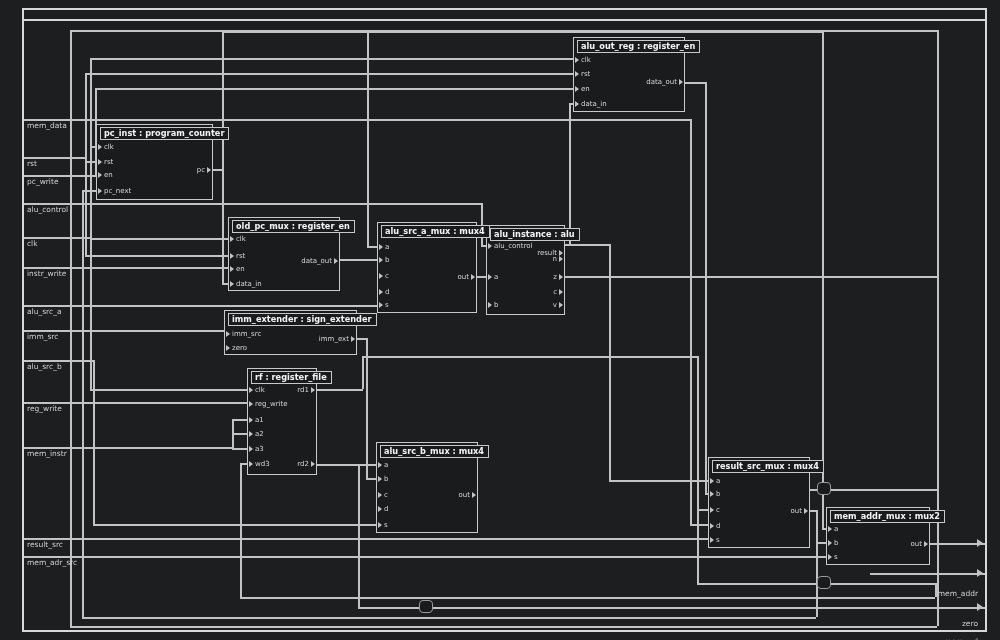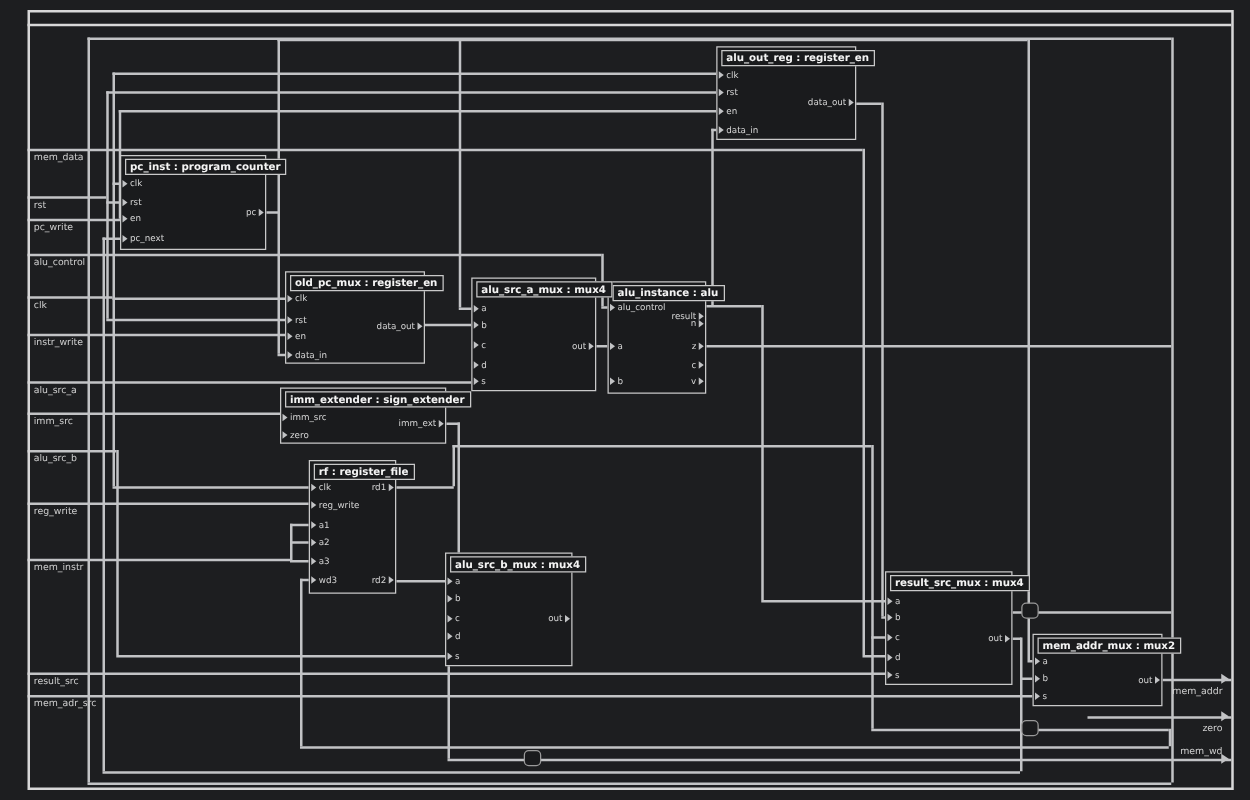--- a/index.html
+++ b/index.html
@@ -25,21 +25,21 @@
     white-space:nowrap;background:var(--blockbg);z-index:2;}
   .port{position:absolute;height:10px;line-height:10px;font-size:7px;color:var(--port);white-space:nowrap;}
   .port.in{left:1px;}
   .port.out{right:1px;text-align:right;}
   .arr{display:inline-block;width:0;height:0;border-left:4px solid var(--wire);
     border-top:3px solid transparent;border-bottom:3px solid transparent;vertical-align:middle;
     margin:0 2px 1px 0;}
   .port.out .arr{margin:0 0 1px 2px;}
   
   .pin{position:absolute;font-size:7.5px;color:#cfcfcf;white-space:nowrap;}
-  .pin.right{text-align:left;}
+  .pin.right{text-align:left;margin-top:41px;}
   
   .node{position:absolute;width:14px;height:13px;border:1.2px solid #9a9a9a;border-radius:4px;
     background:var(--blockbg);box-sizing:border-box;font-size:5px;color:#777;text-align:center;line-height:11px;}
 </style>
 </head>
 <body>
 
 <div id="canvas">
 
   <div id="wires">
@@ -212,21 +212,21 @@
     <div class="port in" style="top:16px"><i class="arr"></i><span>clk</span></div>
     <div class="port in" style="top:30px"><i class="arr"></i><span>reg_write</span></div>
     <div class="port in" style="top:46px"><i class="arr"></i><span>a1</span></div>
     <div class="port in" style="top:60px"><i class="arr"></i><span>a2</span></div>
     <div class="port in" style="top:75px"><i class="arr"></i><span>a3</span></div>
     <div class="port in" style="top:90px"><i class="arr"></i><span>wd3</span></div>
     <div class="port out" style="top:16px"><span>rd1</span><i class="arr"></i></div>
     <div class="port out" style="top:90px"><span>rd2</span><i class="arr"></i></div>
   </div>
 
-  <div class="block" style="left:356px;top:442px;width:102px;height:91px">
+  <div class="block" style="left:376px;top:442px;width:102px;height:91px">
     <div class="btitle">alu_src_b_mux : mux4</div>
     <div class="port in" style="top:17px"><i class="arr"></i><span>a</span></div>
     <div class="port in" style="top:31px"><i class="arr"></i><span>b</span></div>
     <div class="port in" style="top:47px"><i class="arr"></i><span>c</span></div>
     <div class="port in" style="top:61px"><i class="arr"></i><span>d</span></div>
     <div class="port in" style="top:77px"><i class="arr"></i><span>s</span></div>
     <div class="port out" style="top:47px"><span>out</span><i class="arr"></i></div>
   </div>
 
   <div class="block" style="left:708px;top:457px;width:102px;height:91px">

